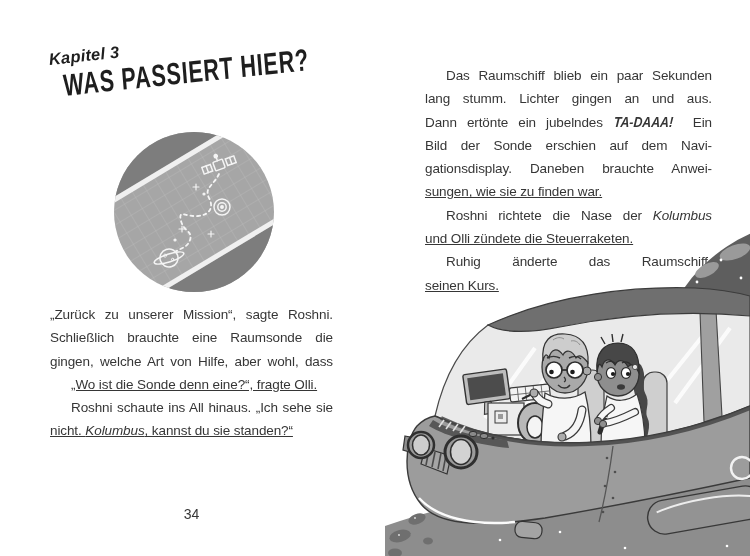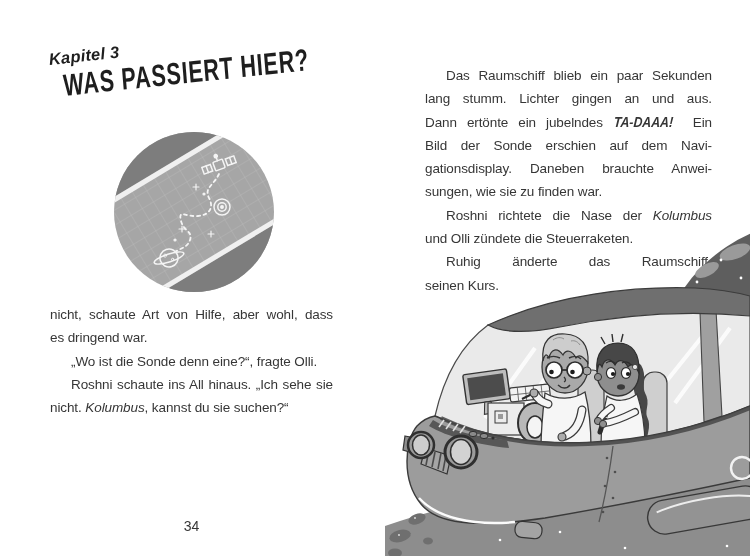--- a/index.html
+++ b/index.html
@@ -27,30 +27,30 @@
     transform:scale(.8,1.14) skewX(-2deg);transform-origin:left top;
   }
   
   .textblock{
     position:absolute;color:var(--text);
     font-size:13.5px;line-height:23.3px;letter-spacing:-0.1px;
   }
   .tb-left{left:50px;top:303px;width:283px;}
   .tb-right{left:425px;top:58px;width:287px;margin-top:6px;}
   .line{display:block;text-align:justify;text-align-last:justify;}
-  .line.left{text-align:center;text-align-last:left;}
+  .line.left{text-align:center;text-align-last:left;text-decoration:underline;}
   .line.indent{padding-left:21px;}
   .it{font-style:italic;}
   .shout{
     font-weight:bold;font-style:italic;display:inline-block;font-size:14.5px;
     transform:scaleX(.85) skewX(-5deg);transform-origin:left bottom;letter-spacing:0;
   }
   .page-number{
     position:absolute;left:50px;top:506px;width:283px;text-align:center;
-    font-size:14px;color:var(--text);margin-top:12px;
+    font-size:14px;color:var(--text);
   }
   
   .nav-display{position:absolute;left:112px;top:130px;}
   .ship{position:absolute;left:385px;top:230px;}
 </style>
 </head>
 <body>
 
 <div class="spread">
 
@@ -105,25 +105,26 @@
             <path d="M70,96 L70,102 M67,99 L73,99"></path>
             <path d="M99,101 L99,107 M96,104 L102,104"></path>
             <circle cx="92" cy="64" r="1" fill="#f4f4f4"></circle>
             <circle cx="63" cy="110" r="1" fill="#f4f4f4"></circle>
           </g>
         </g>
       </g>
     </svg>
 
     <div class="textblock tb-left">
-        <div class="line"><span>nicht, schaute Art von Hilfe, aber wohl, dass</span></div>
-        <div class="line left"><span>es dringend war.</span></div>
+        <div class="line"><span>„Zurück zu unserer Mission“, sagte Roshni.</span></div>
+        <div class="line"><span>Schließlich brauchte eine Raumsonde die</span></div>
+        <div class="line"><span>gingen, welche Art von Hilfe, aber wohl, dass</span></div>
         <div class="line left indent"><span>„Wo ist die Sonde denn eine?“, fragte Olli.</span></div>
         <div class="line indent"><span>Roshni schaute ins All hinaus. „Ich sehe sie</span></div>
-        <div class="line left"><span>nicht. </span><span class="it">Kolumbus</span><span>, kannst du sie suchen?“</span></div>
+        <div class="line left"><span>nicht. </span><span class="it">Kolumbus</span><span>, kannst du sie standen?“</span></div>
       </div>
     <div class="page-number">34</div>
   </section>
 
   <section>
     <div class="textblock tb-right">
         <div class="line indent"><span>Das Raumschiff blieb ein paar Sekunden</span></div>
         <div class="line"><span>lang stumm. Lichter gingen an und aus.</span></div>
         <div class="line"><span>Dann ertönte ein jubelndes </span><span class="shout">TA-DAAA!</span><span> Ein</span></div>
         <div class="line"><span>Bild der Sonde erschien auf dem Navi-</span></div>

